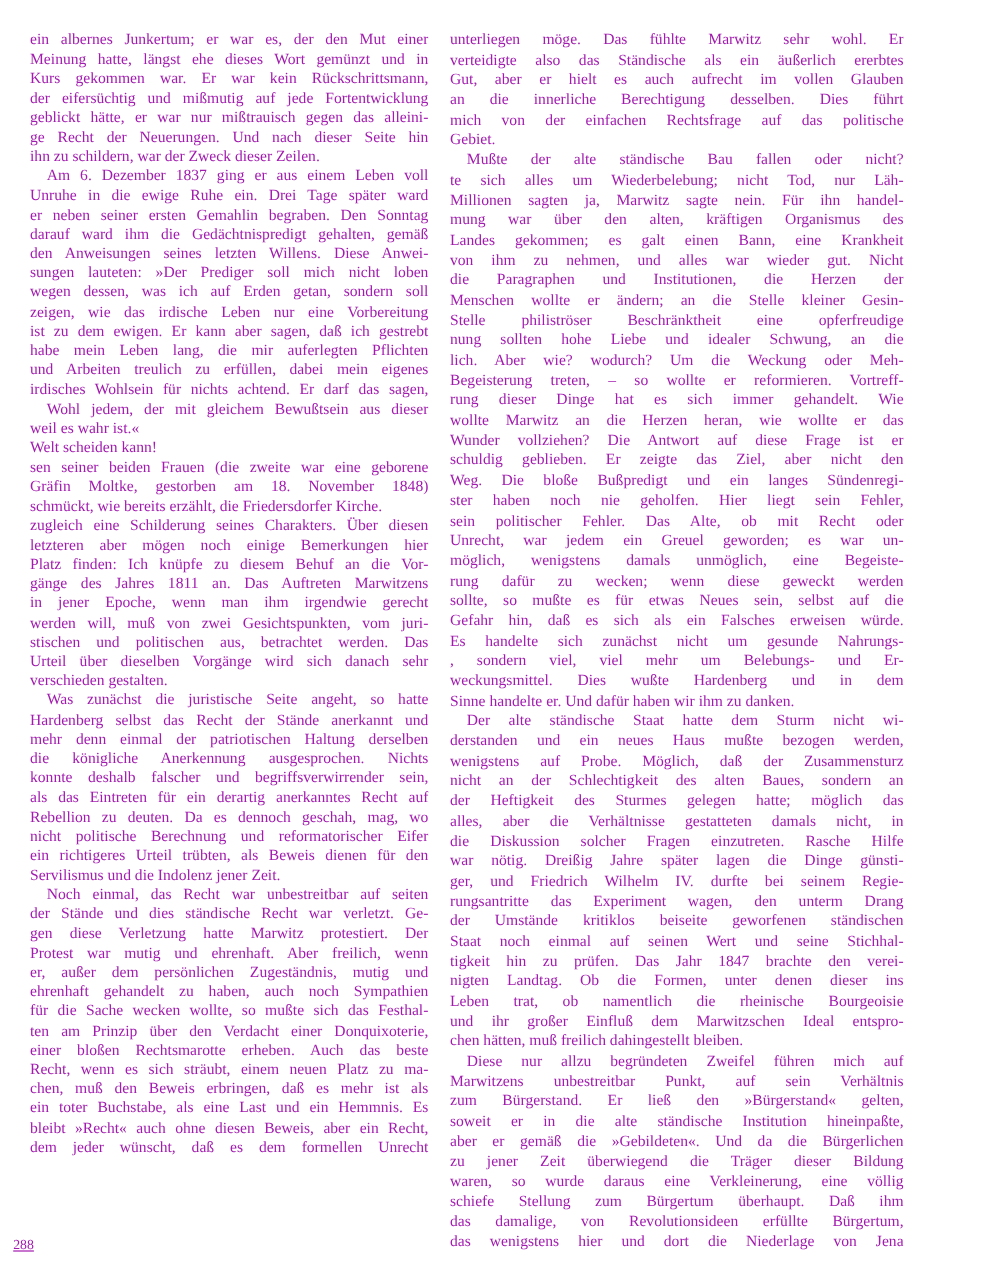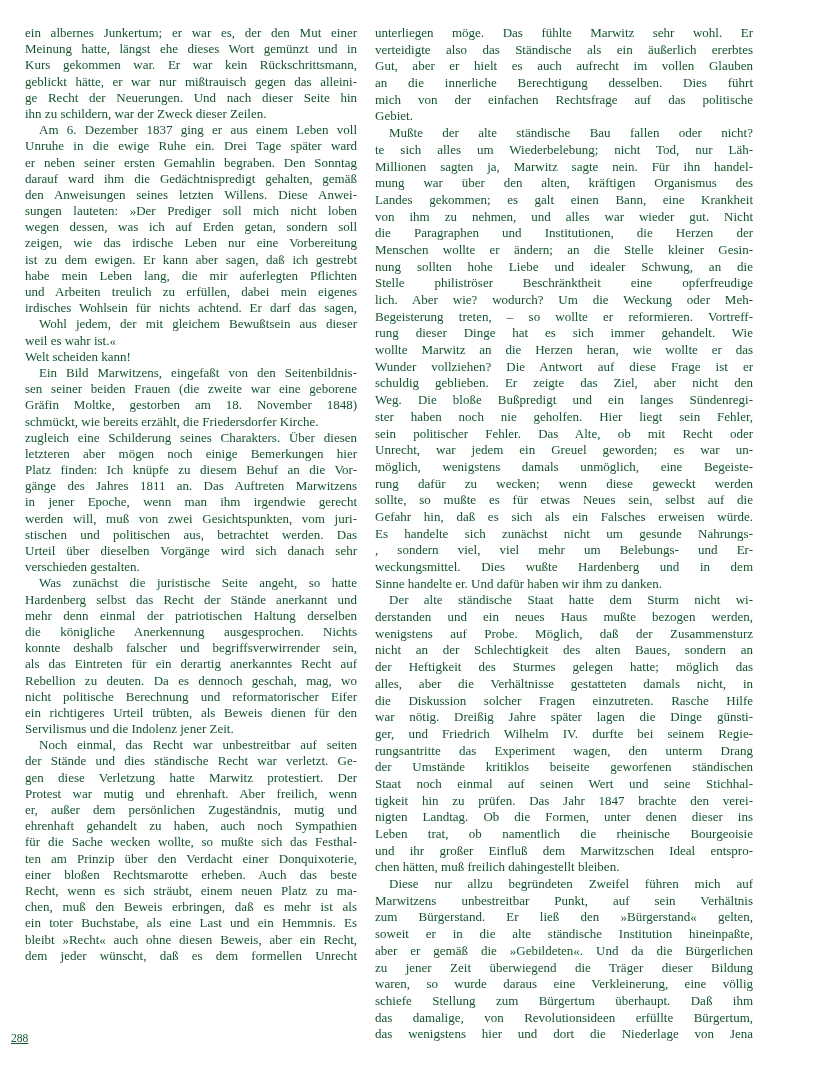--- a/index.html
+++ b/index.html
@@ -6,21 +6,21 @@
     margin: 0;
     padding: 0;
     background: #ffffff;
   }
   .page {
     position: relative;
     width: 819px;
     height: 1065px;
     background: #ffffff;
     font-family: "Liberation Serif", "DejaVu Serif", serif;
-    color: #14532d;
+    color: #a21caf;
     overflow: hidden;
   }
   .col {
     position: absolute;
     top: 25px;
     font-size: 13px;
   }
   .col-left  { left: 25px;  width: 332px; }
   .col-right { left: 375px; width: 378px; }
   .line {
@@ -47,39 +47,39 @@
   }
 </style>
 </head>
 <body>
 
 <div class="page">
   <div class="col col-left">
       <div class="line">ein albernes Junkertum; er war es, der den Mut einer</div>
       <div class="line">Meinung hatte, längst ehe dieses Wort gemünzt und in</div>
       <div class="line">Kurs gekommen war. Er war kein Rückschrittsmann,</div>
+      <div class="line">der eifersüchtig und mißmutig auf jede Fortentwicklung</div>
       <div class="line">geblickt hätte, er war nur mißtrauisch gegen das alleini-</div>
       <div class="line">ge Recht der Neuerungen. Und nach dieser Seite hin</div>
       <div class="line end">ihn zu schildern, war der Zweck dieser Zeilen.</div>
       <div class="line ind">Am 6. Dezember 1837 ging er aus einem Leben voll</div>
       <div class="line">Unruhe in die ewige Ruhe ein. Drei Tage später ward</div>
       <div class="line">er neben seiner ersten Gemahlin begraben. Den Sonntag</div>
       <div class="line">darauf ward ihm die Gedächtnispredigt gehalten, gemäß</div>
       <div class="line">den Anweisungen seines letzten Willens. Diese Anwei-</div>
       <div class="line">sungen lauteten: »Der Prediger soll mich nicht loben</div>
       <div class="line">wegen dessen, was ich auf Erden getan, sondern soll</div>
       <div class="line">zeigen, wie das irdische Leben nur eine Vorbereitung</div>
       <div class="line">ist zu dem ewigen. Er kann aber sagen, daß ich gestrebt</div>
       <div class="line">habe mein Leben lang, die mir auferlegten Pflichten</div>
       <div class="line">und Arbeiten treulich zu erfüllen, dabei mein eigenes</div>
       <div class="line">irdisches Wohlsein für nichts achtend. Er darf das sagen,</div>
       <div class="line ind">Wohl jedem, der mit gleichem Bewußtsein aus dieser</div>
       <div class="line end">weil es wahr ist.«</div>
       <div class="line end">Welt scheiden kann!</div>
-      <div class="line ind">Ein Bild Marwitzens, eingefaßt von den Seitenbildnis-</div>
       <div class="line">sen seiner beiden Frauen (die zweite war eine geborene</div>
       <div class="line">Gräfin Moltke, gestorben am 18. November 1848)</div>
       <div class="line end">schmückt, wie bereits erzählt, die Friedersdorfer Kirche.</div>
       <div class="line">zugleich eine Schilderung seines Charakters. Über diesen</div>
       <div class="line">letzteren aber mögen noch einige Bemerkungen hier</div>
       <div class="line">Platz finden: Ich knüpfe zu diesem Behuf an die Vor-</div>
       <div class="line">gänge des Jahres 1811 an. Das Auftreten Marwitzens</div>
       <div class="line">in jener Epoche, wenn man ihm irgendwie gerecht</div>
       <div class="line">werden will, muß von zwei Gesichtspunkten, vom juri-</div>
       <div class="line">stischen und politischen aus, betrachtet werden. Das</div>
@@ -118,22 +118,22 @@
       <div class="line">mich von der einfachen Rechtsfrage auf das politische</div>
       <div class="line end">Gebiet.</div>
       <div class="line ind">Mußte der alte ständische Bau fallen oder nicht?</div>
       <div class="line">te sich alles um Wiederbelebung; nicht Tod, nur Läh-</div>
       <div class="line">Millionen sagten ja, Marwitz sagte nein. Für ihn handel-</div>
       <div class="line">mung war über den alten, kräftigen Organismus des</div>
       <div class="line">Landes gekommen; es galt einen Bann, eine Krankheit</div>
       <div class="line">von ihm zu nehmen, und alles war wieder gut. Nicht</div>
       <div class="line">die Paragraphen und Institutionen, die Herzen der</div>
       <div class="line">Menschen wollte er ändern; an die Stelle kleiner Gesin-</div>
+      <div class="line">Stelle philiströser Beschränktheit eine opferfreudige</div>
       <div class="line">nung sollten hohe Liebe und idealer Schwung, an die</div>
-      <div class="line">Stelle philiströser Beschränktheit eine opferfreudige</div>
       <div class="line">lich. Aber wie? wodurch? Um die Weckung oder Meh-</div>
       <div class="line">Begeisterung treten, – so wollte er reformieren. Vortreff-</div>
       <div class="line">rung dieser Dinge hat es sich immer gehandelt. Wie</div>
       <div class="line">wollte Marwitz an die Herzen heran, wie wollte er das</div>
       <div class="line">Wunder vollziehen? Die Antwort auf diese Frage ist er</div>
       <div class="line">schuldig geblieben. Er zeigte das Ziel, aber nicht den</div>
       <div class="line">Weg. Die bloße Bußpredigt und ein langes Sündenregi-</div>
       <div class="line">ster haben noch nie geholfen. Hier liegt sein Fehler,</div>
       <div class="line">sein politischer Fehler. Das Alte, ob mit Recht oder</div>
       <div class="line">Unrecht, war jedem ein Greuel geworden; es war un-</div>

